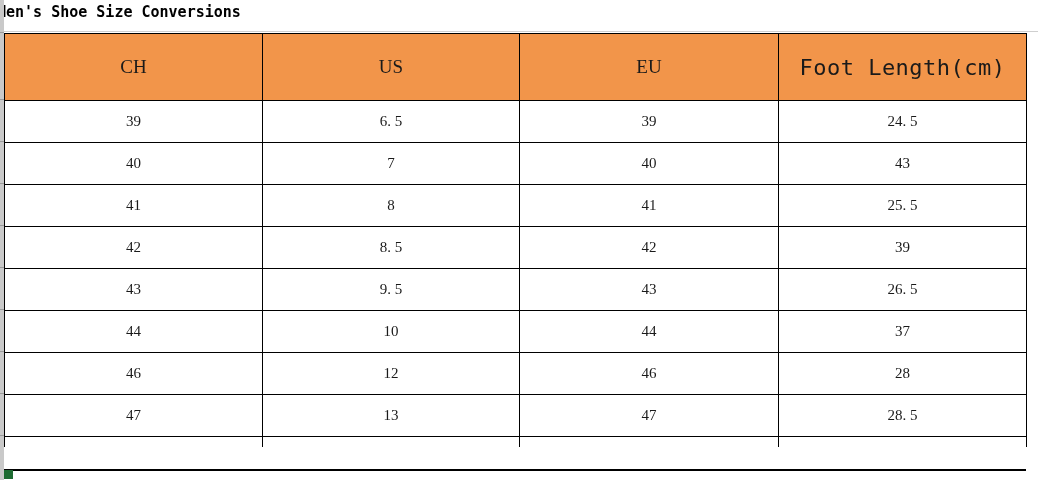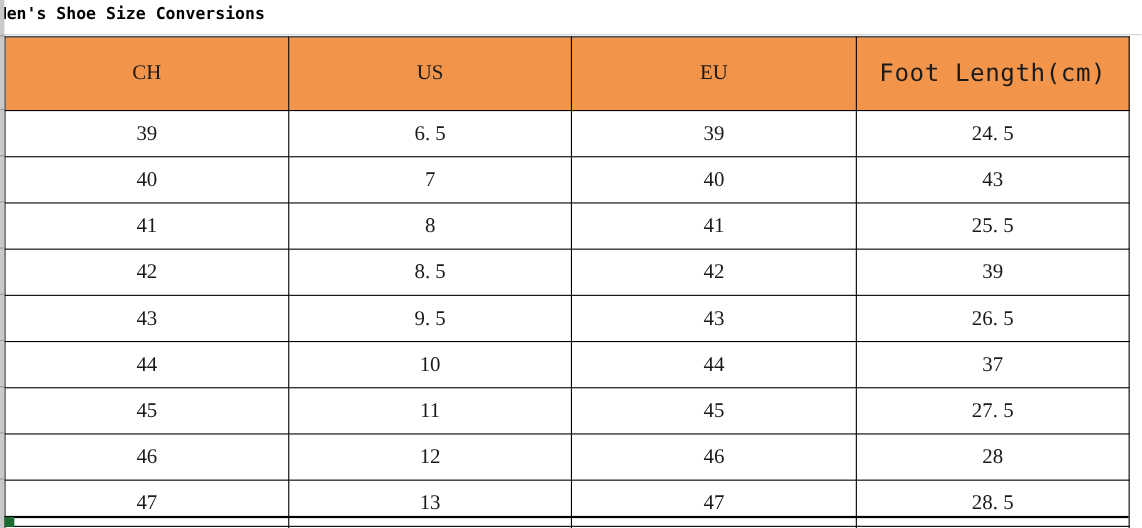--- a/index.html
+++ b/index.html
@@ -107,21 +107,21 @@
   }
   
   .grid thead th.mono {
     font-family: "DejaVu Sans Mono", "Liberation Mono", monospace;
     font-size: 22px;
     letter-spacing: 0.5px;
   }
 
   .grid tbody td {
     height: 41px;
-    font-size: 19px;
+    font-size: 15px;
     color: #1a1a1a;
     font-family: "Liberation Serif", serif;
     white-space: pre;
   }
 
   
   .grid tbody tr.clipped td {
     height: 10px;
     border-bottom: none;
   }
@@ -214,26 +214,20 @@
         <td>43</td>
         <td>26. 5</td>
       </tr>
       <tr>
         <td>44</td>
         <td>10</td>
         <td>44</td>
         <td>37</td>
       </tr>
       <tr>
-        <td>45</td>
-        <td>11</td>
-        <td>45</td>
-        <td>27. 5</td>
-      </tr>
-      <tr>
         <td>46</td>
         <td>12</td>
         <td>46</td>
         <td>28</td>
       </tr>
       <tr>
         <td>47</td>
         <td>13</td>
         <td>47</td>
         <td>28. 5</td>

